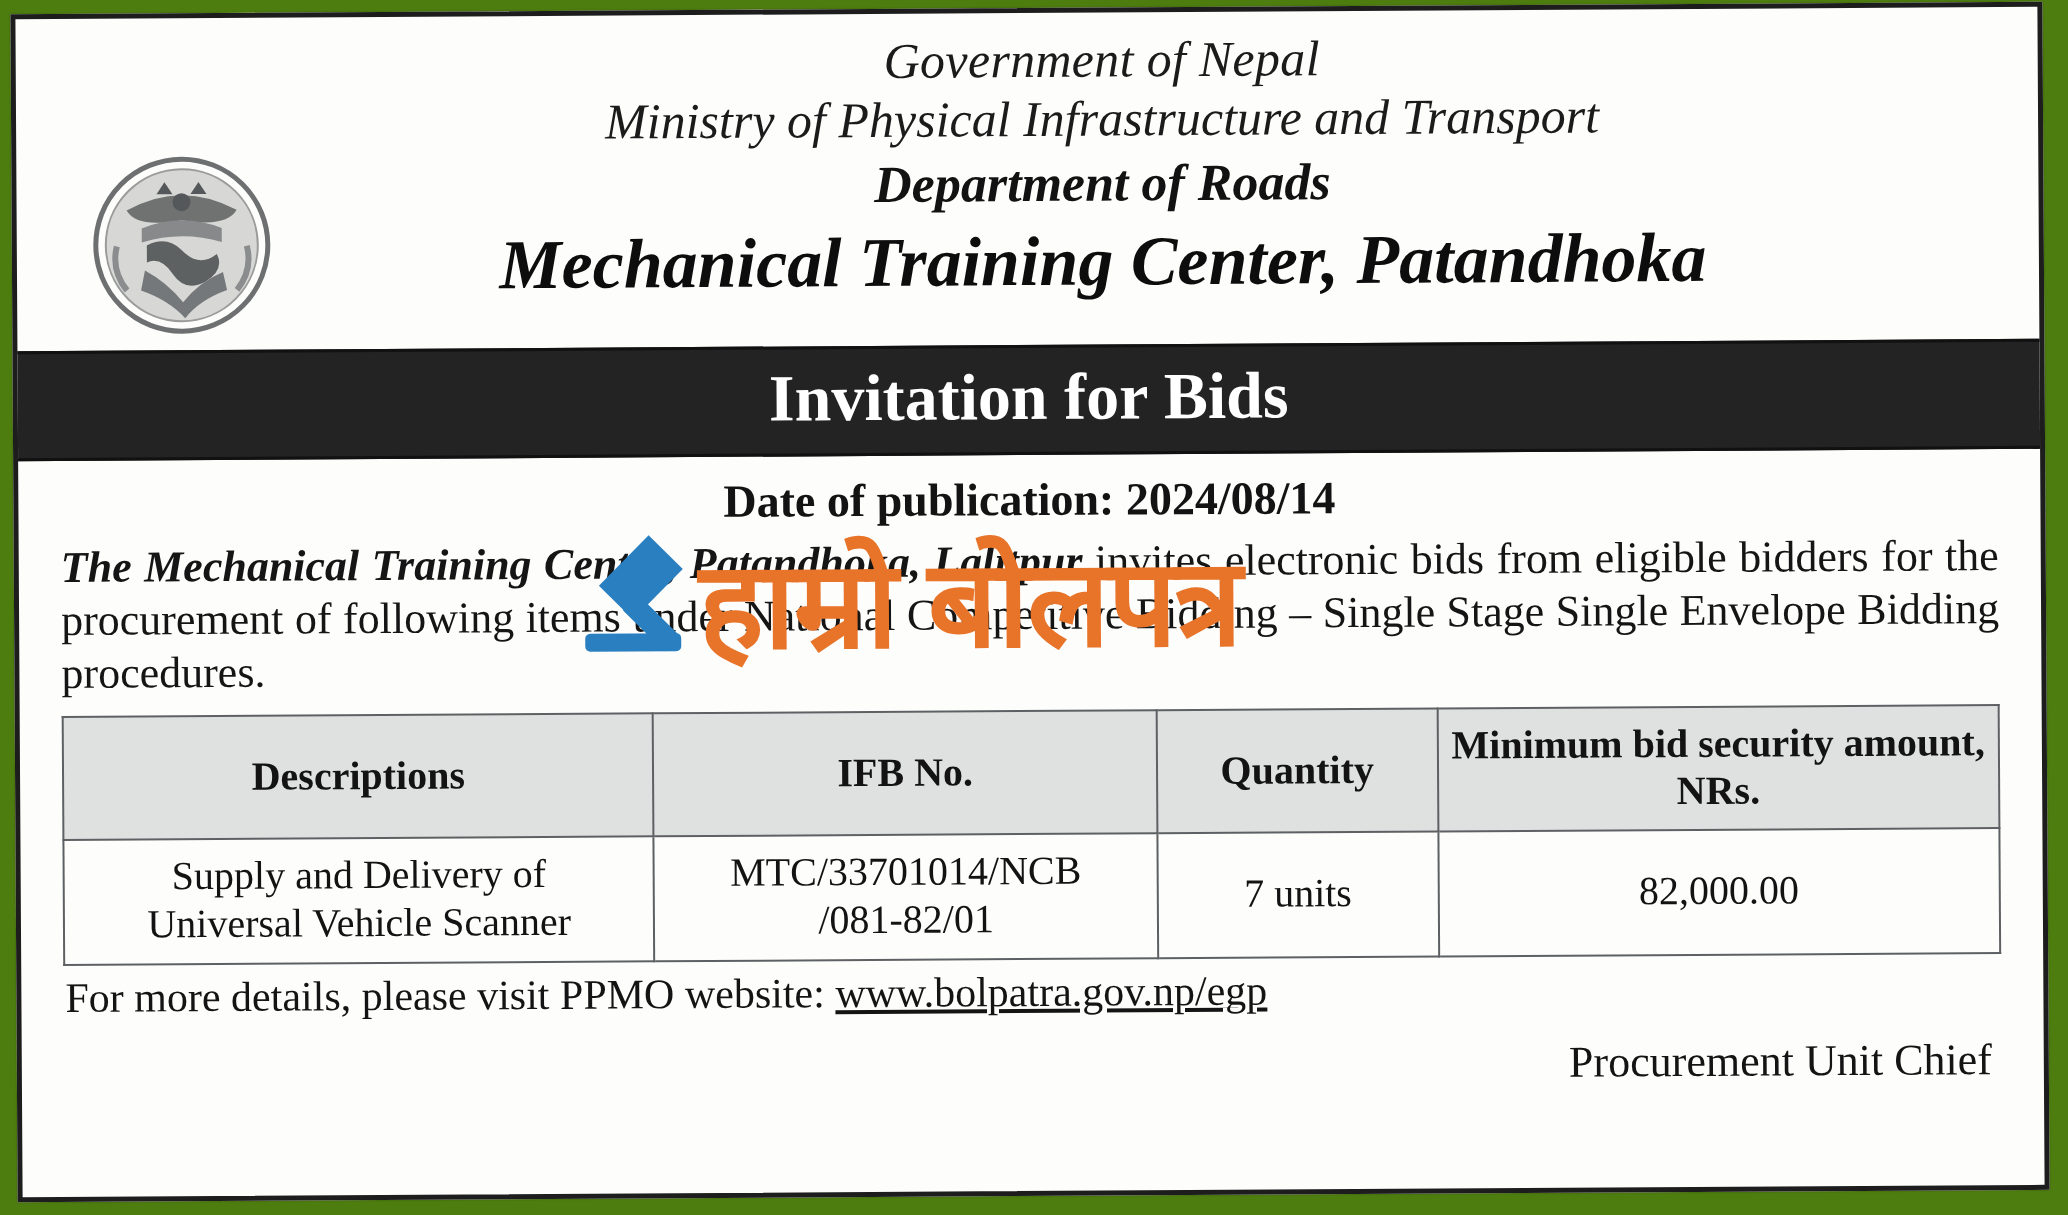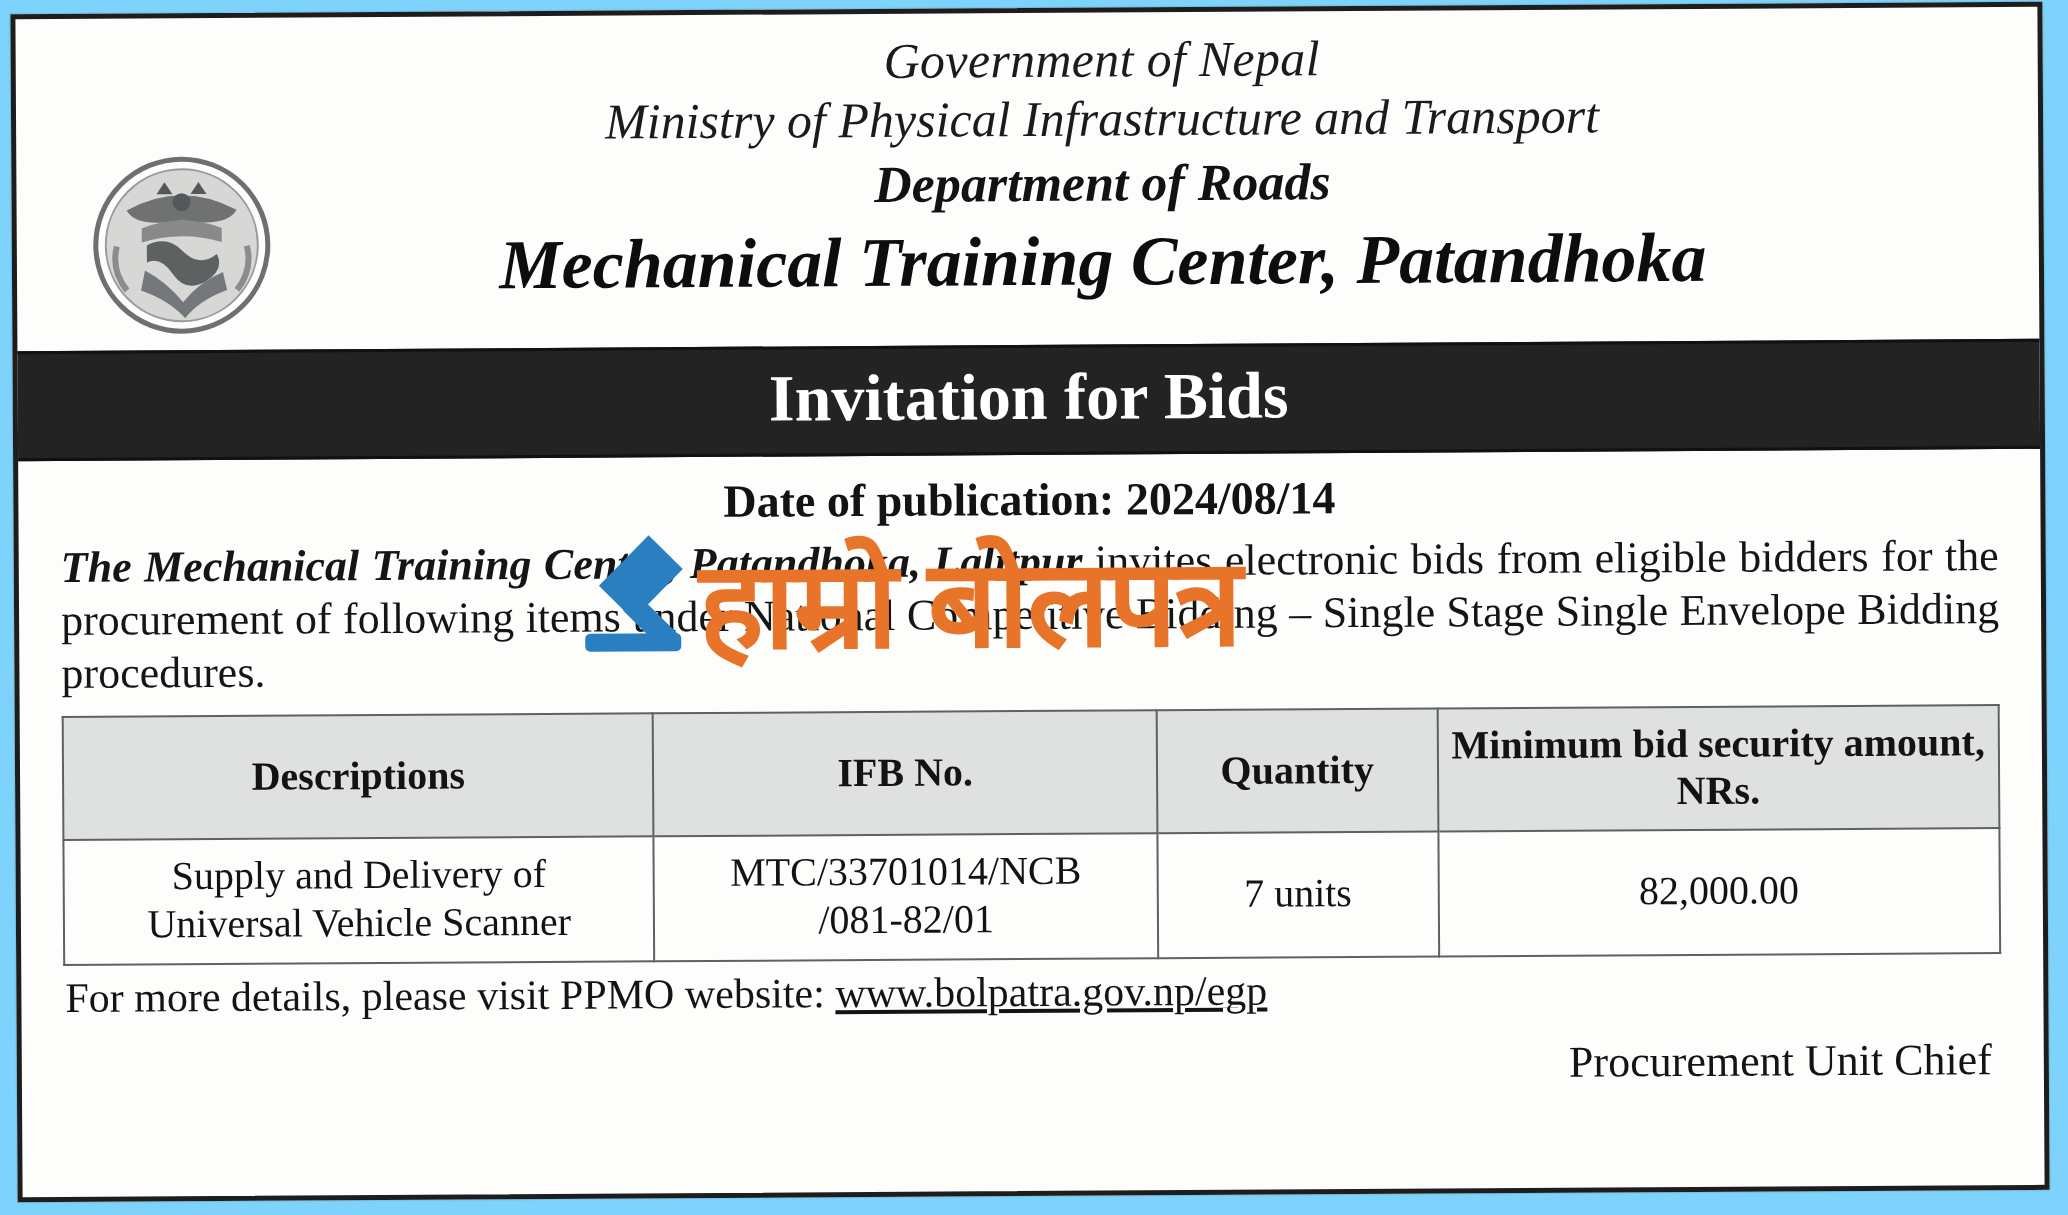--- a/index.html
+++ b/index.html
@@ -12,21 +12,21 @@
     height: 1215px;
     font-family: "Liberation Serif", serif;
     overflow: hidden;
   }
 
   .page {
     position: absolute;
     left: 0; top: 0;
     width: 2068px;
     height: 1215px;
-    background: #7dd3fc;
+    background: #4d7c0f;
   }
 
   
   .notice {
     position: absolute;
     left: 14px;
     top: 8px;
     width: 2032px;
     height: 1188px;
     background: #fdfdfc;

